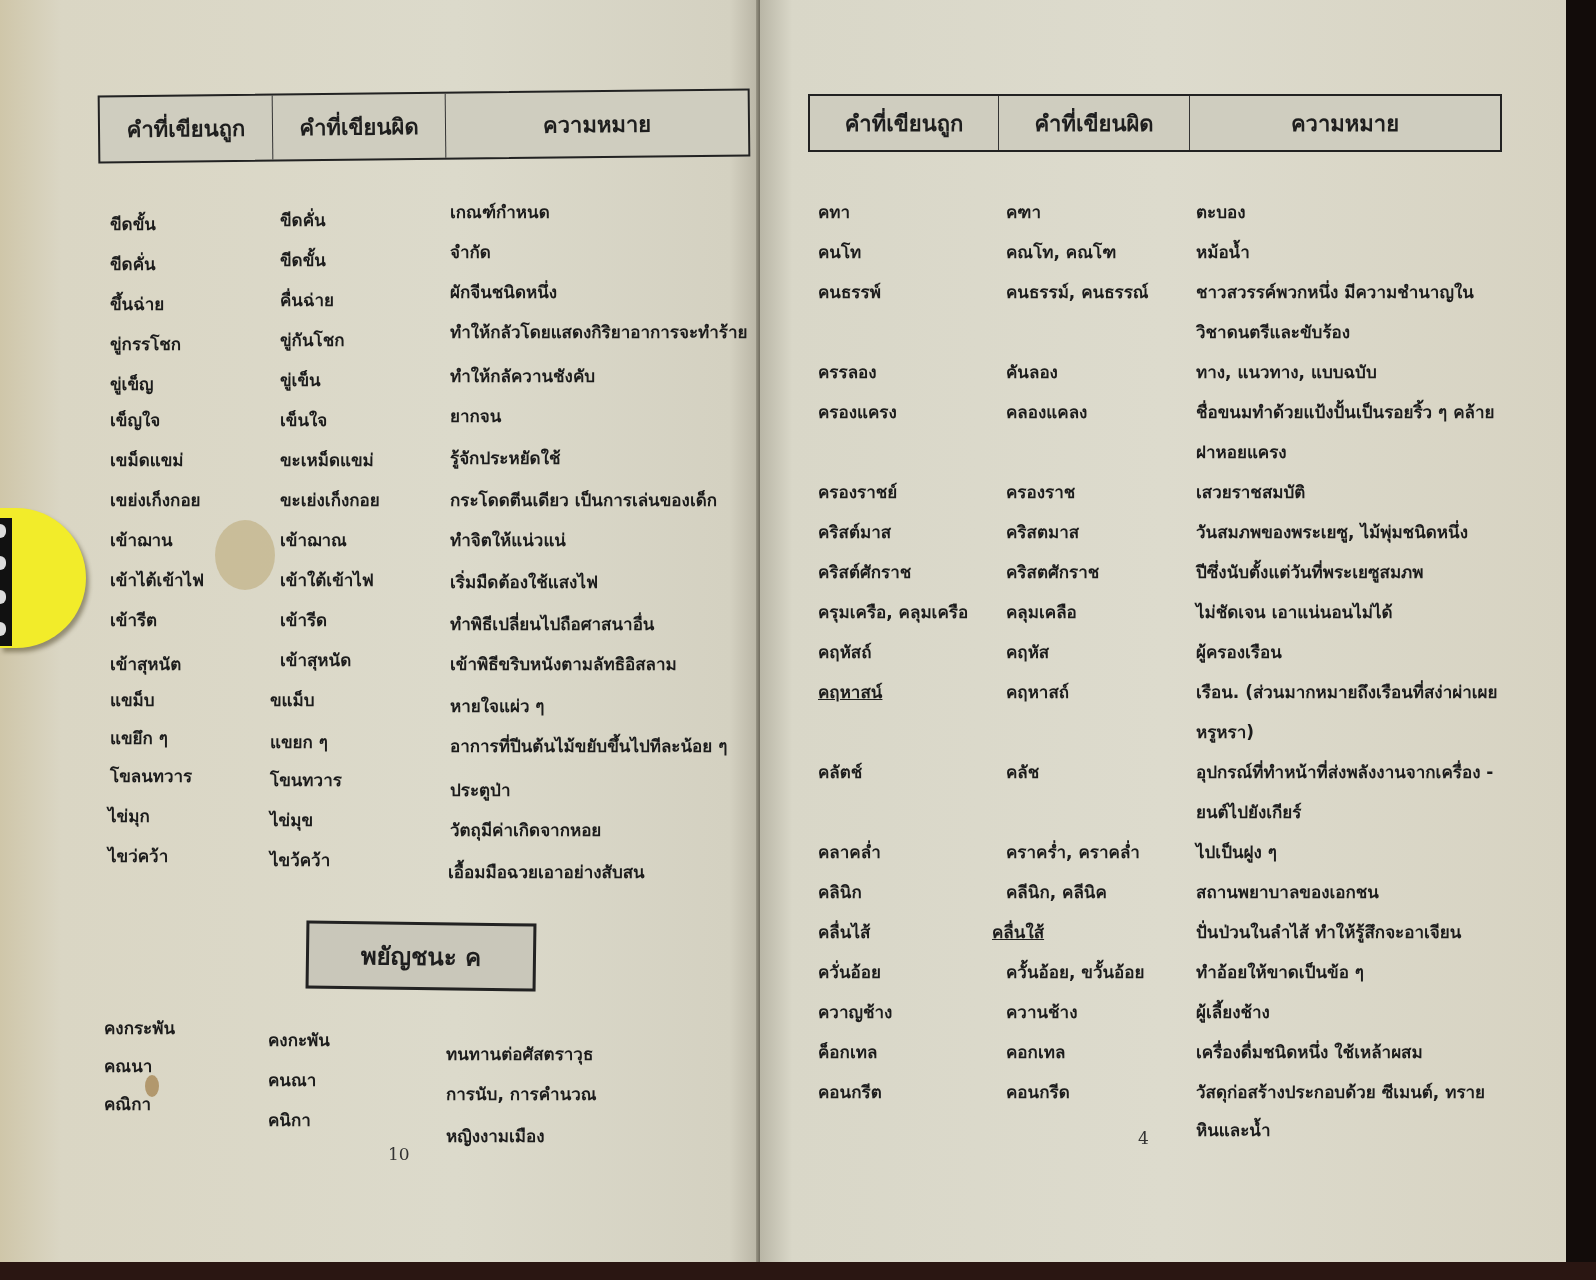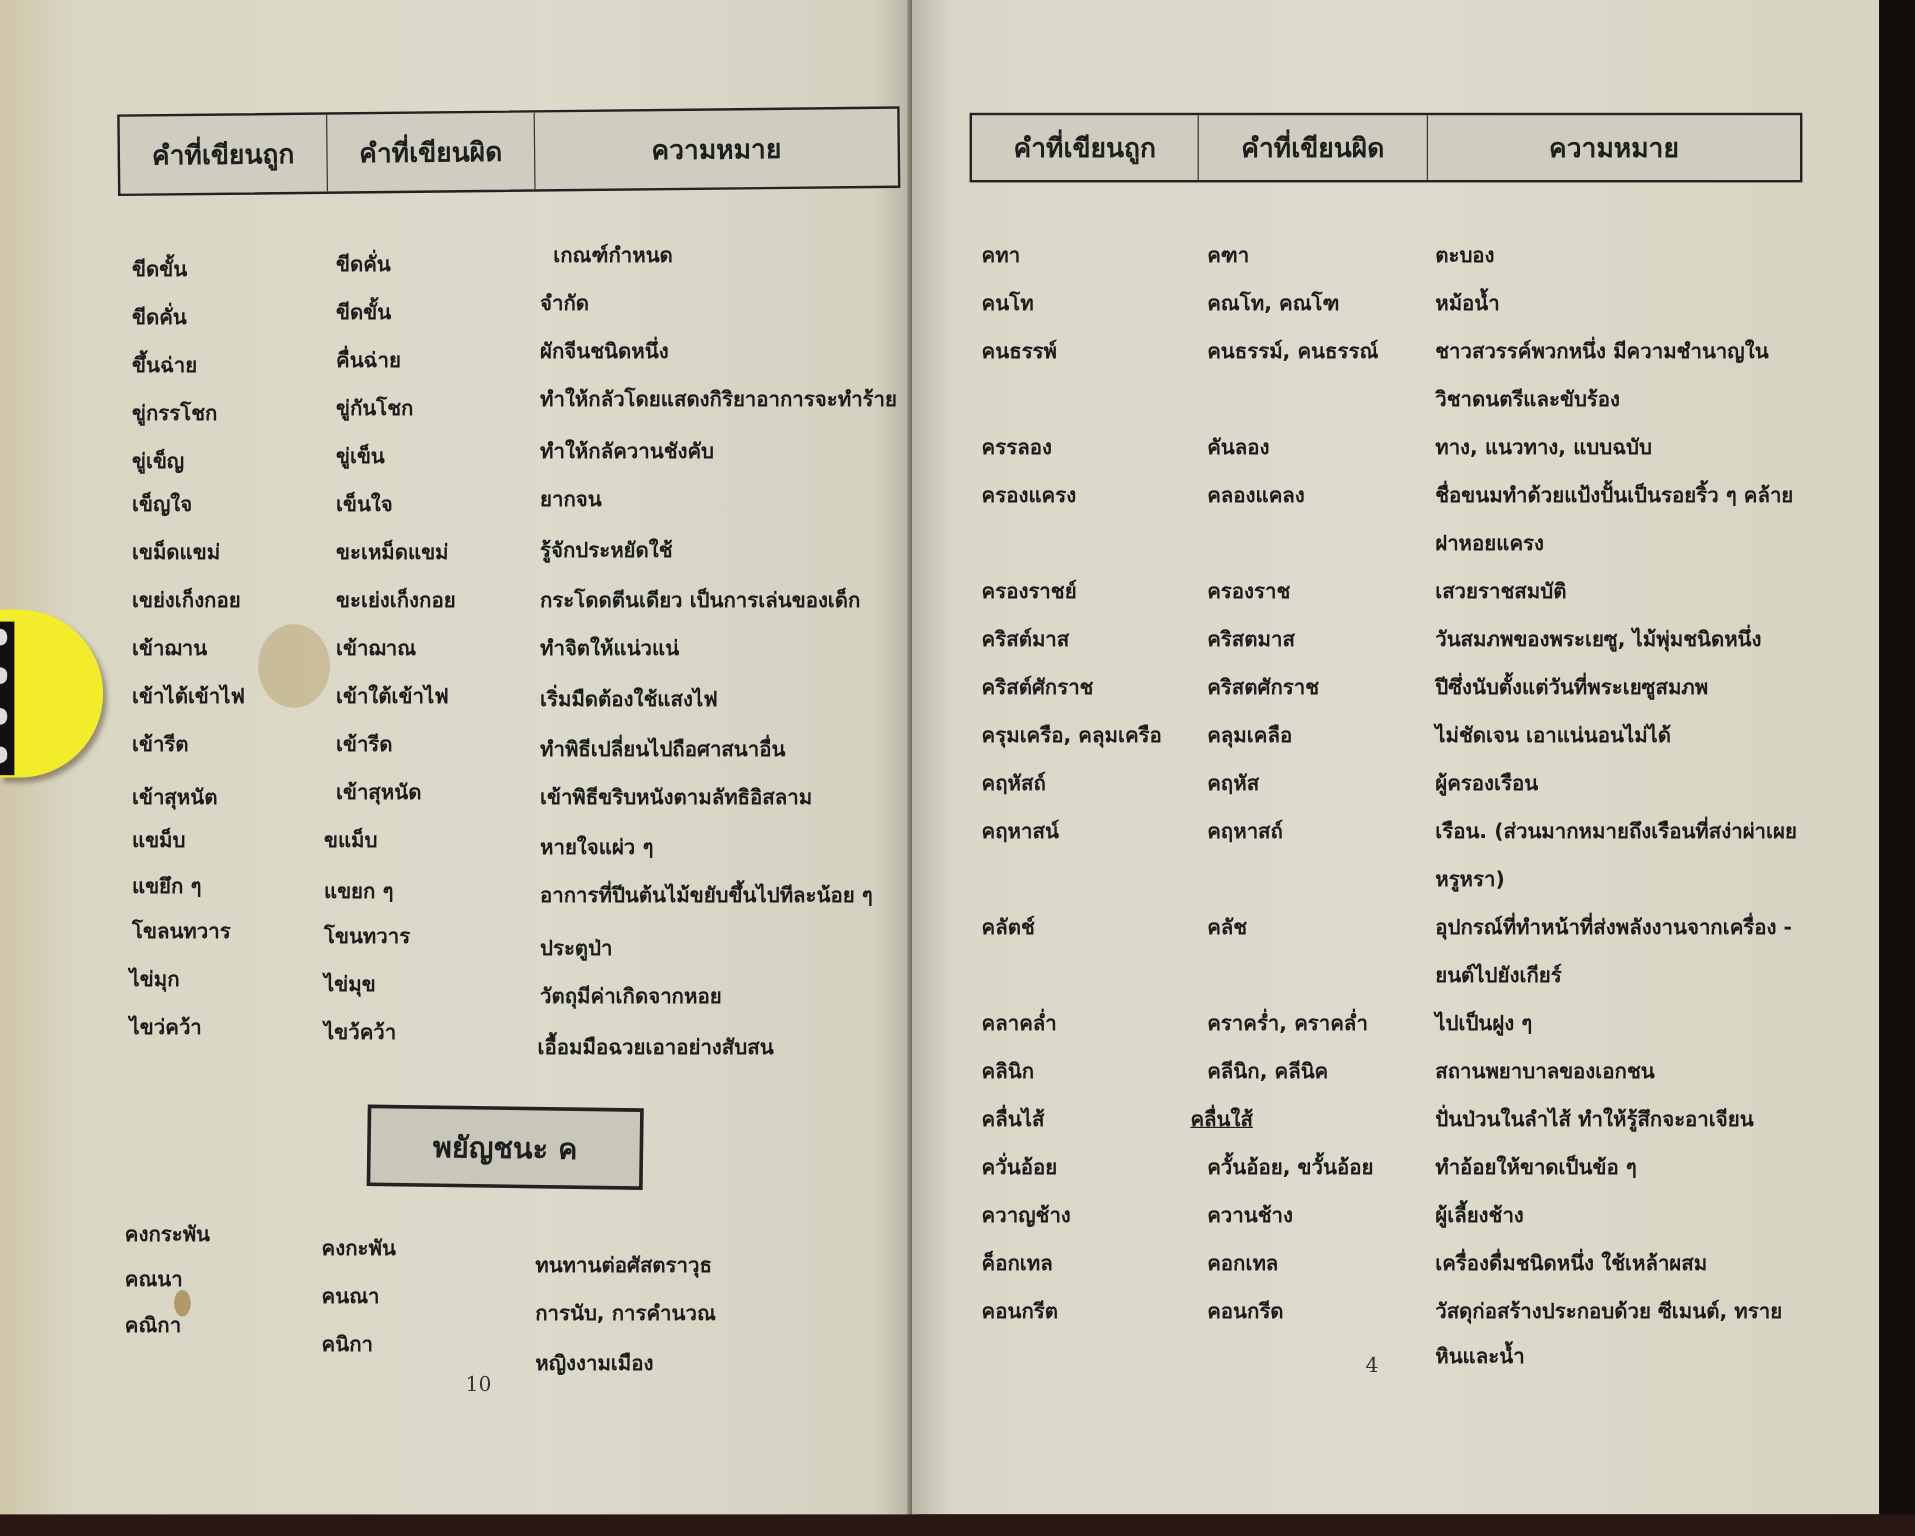--- a/index.html
+++ b/index.html
@@ -85,21 +85,21 @@
   <div class="header-box left-header">
     <div class="hcell" style="width:172px;">คำที่เขียนถูก</div>
     <div class="hcell" style="width:172px;">คำที่เขียนผิด</div>
     <div class="hcell" style="flex:1;">ความหมาย</div>
   </div>
 
   <div class="entries">
     <div class="row" style="top:206px;">
         <span style="left:110px;top:4px;">ขีดขั้น</span>
         <span style="left:280px;top:0;">ขีดคั่น</span>
-        <span style="left:450px;top:-8px;margin-left:11px;">เกณฑ์กำหนด</span>
+        <span style="left:450px;top:-8px;">เกณฑ์กำหนด</span>
       </div>
     <div class="row" style="top:246px;">
         <span style="left:110px;top:4px;">ขีดคั่น</span>
         <span style="left:280px;top:0;">ขีดขั้น</span>
         <span style="left:450px;top:-8px;">จำกัด</span>
       </div>
     <div class="row" style="top:286px;">
         <span style="left:110px;top:4px;">ขึ้นฉ่าย</span>
         <span style="left:280px;top:0;">คื่นฉ่าย</span>
         <span style="left:450px;top:-8px;">ผักจีนชนิดหนึ่ง</span>
@@ -255,21 +255,21 @@
         <span style="left:58px;">ครุมเครือ, คลุมเครือ</span>
         <span style="left:246px;">คลุมเคลือ</span>
         <span style="left:436px;">ไม่ชัดเจน เอาแน่นอนไม่ได้</span>
       </div>
     <div class="row" style="top:638px;">
         <span style="left:58px;">คฤหัสถ์</span>
         <span style="left:246px;">คฤหัส</span>
         <span style="left:436px;">ผู้ครองเรือน</span>
       </div>
     <div class="row" style="top:678px;">
-        <span style="left:58px;">คฤหาสน์</span>
+        <span style="left:58px;text-decoration:underline;">คฤหาสน์</span>
         <span style="left:246px;">คฤหาสถ์</span>
         <span style="left:436px;">เรือน. (ส่วนมากหมายถึงเรือนที่สง่าผ่าเผย</span>
         <span style="left:436px;top:40px;">หรูหรา)</span>
       </div>
     <div class="row" style="top:758px;">
         <span style="left:58px;">คลัตช์</span>
         <span style="left:246px;">คลัช</span>
         <span style="left:436px;">อุปกรณ์ที่ทำหน้าที่ส่งพลังงานจากเครื่อง -</span>
         <span style="left:436px;top:40px;">ยนต์ไปยังเกียร์</span>
       </div>

